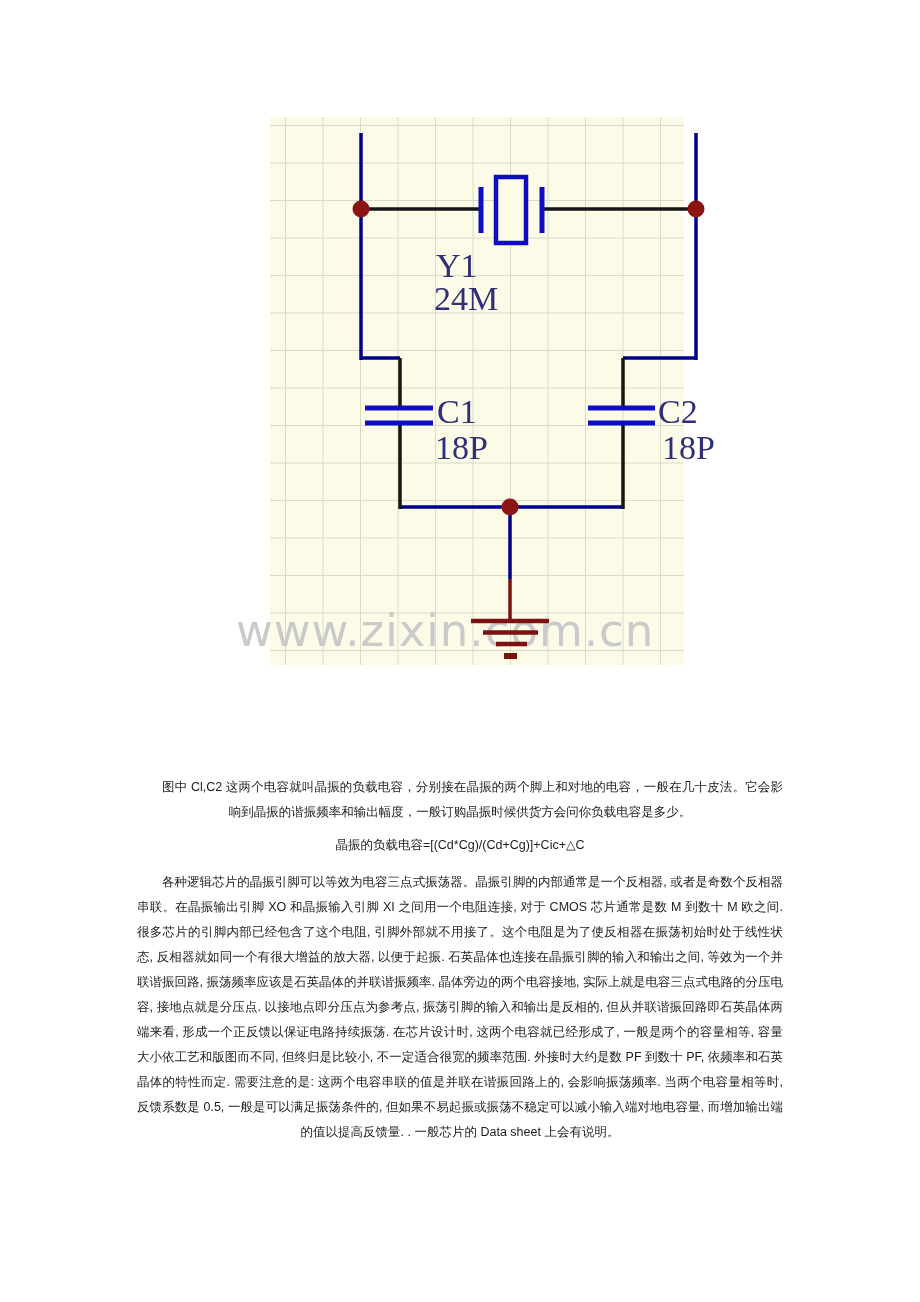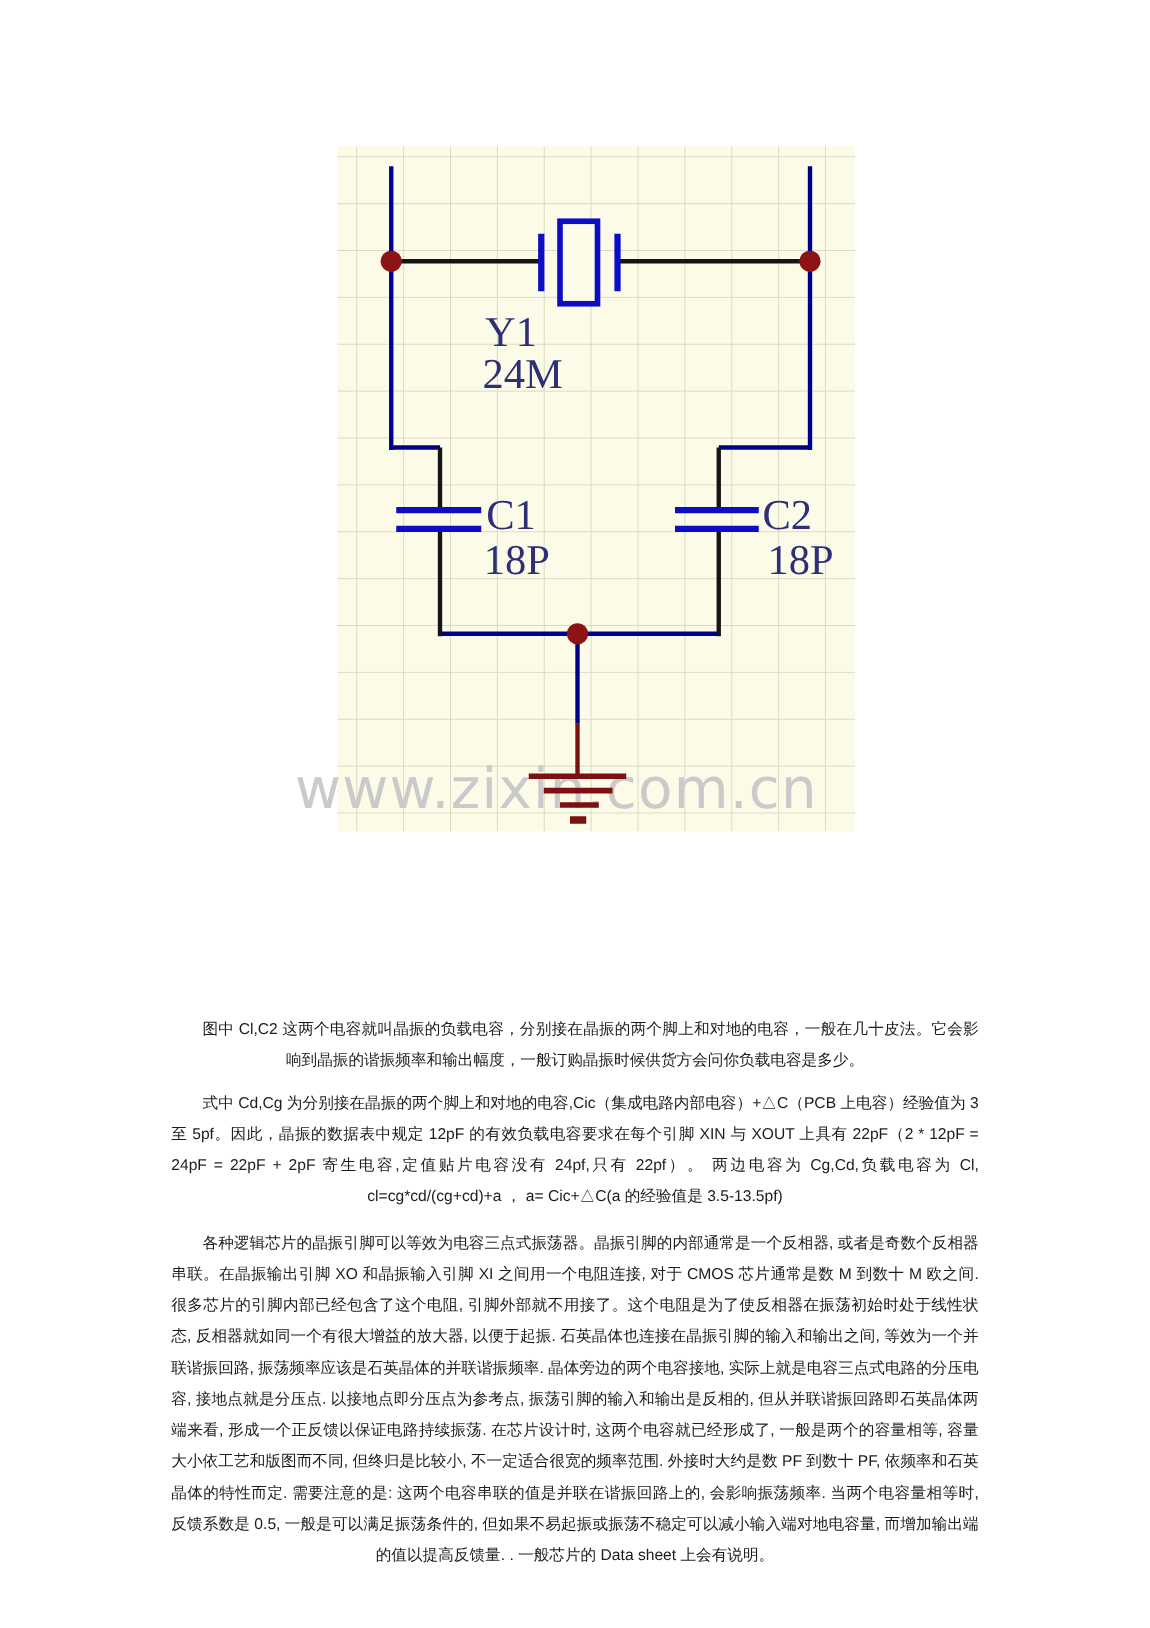--- a/index.html
+++ b/index.html
@@ -26,39 +26,39 @@
     z-index:2;
     font-family:"DejaVu Sans",sans-serif;
     font-size:45px;line-height:50px;
     letter-spacing:1px;
     color:#cacaca;
     white-space:nowrap;
   }
   .schem-art{
     position:absolute;left:270px;top:117px;width:414px;height:548px;
     z-index:3;
+    padding-left:48px;
   }
   .schem-art svg{display:block;}
   .w   {stroke:#00008c;stroke-width:3.5;fill:none;}
   .bw  {stroke:#151515;stroke-width:3.5;fill:none;}
   .comp{stroke:#0d0dc4;stroke-width:5;fill:none;}
   .crys{stroke:#0d0dc4;stroke-width:4.5;fill:#fcfbe8;}
   .gnd {stroke:#7c1111;stroke-width:4.5;fill:none;}
   .gndstem{stroke:#7c1111;stroke-width:3.5;fill:none;}
   .gnddash{stroke:#7c1111;stroke-width:6;fill:none;}
   .dot {fill:#8c1414;stroke:none;}
   .lbl {fill:#2f2f78;font-family:"Liberation Serif",serif;font-size:34px;}
   
   .doc{
     position:absolute;left:137px;top:775px;width:646px;
     color:#1c1c1c;
     font-size:12.5px;line-height:25px;
     text-align:justify;
     text-align-last:center;
-    margin-top:36px;
   }
   .doc p{margin:0;}
   .doc p.indent{text-indent:2em;}
   .doc p.centered{text-align:center;}
   .doc .m-formula{margin-top:8px;}
   .doc .m-p2{margin-top:9px;}
   .doc .m-p3{margin-top:11px;}
   .doc .m-p4{margin-top:12px;}
 </style>
 </head>
@@ -111,17 +111,17 @@
       <text class="lbl" x="116" y="193">24M</text>
       <text class="lbl" x="119" y="306">C1</text>
       <text class="lbl" x="117" y="342">18P</text>
       <text class="lbl" x="340" y="306">C2</text>
       <text class="lbl" x="344" y="342">18P</text>
     </svg>
   </div>
 
   <div class="doc">
     <p class="indent">图中 Cl,C2 这两个电容就叫晶振的负载电容，分别接在晶振的两个脚上和对地的电容，一般在几十皮法。它会影响到晶振的谐振频率和输出幅度，一般订购晶振时候供货方会问你负载电容是多少。</p>
-    <p class="indent m-p2">式中 Cd,Cg 为分别接在晶振的两个脚上和对地的电容,Cic（集成电路内部电容）+△C（PCB 上电容）经验值为 3 至 5pf。因此，晶振的数据表中规定 12pF 的有效负载电容要求在每个引脚 XIN 与 XOUT 上具有 22pF（2 * 12pF = 24pF = 22pF + 2pF 寄生电容,定值贴片电容没有 24pf,只有 22pf）。 两边电容为 Cg,Cd,负载电容为 Cl,  cl=cg*cd/(cg+cd)+a ， a= Cic+△C(a 的经验值是 3.5-13.5pf)</p>
+    <p class="centered m-formula">晶振的负载电容=[(Cd*Cg)/(Cd+Cg)]+Cic+△C</p>
     <p class="indent m-p4">各种逻辑芯片的晶振引脚可以等效为电容三点式振荡器。晶振引脚的内部通常是一个反相器, 或者是奇数个反相器串联。在晶振输出引脚 XO 和晶振输入引脚 XI 之间用一个电阻连接, 对于 CMOS 芯片通常是数 M 到数十 M 欧之间. 很多芯片的引脚内部已经包含了这个电阻, 引脚外部就不用接了。这个电阻是为了使反相器在振荡初始时处于线性状态, 反相器就如同一个有很大增益的放大器, 以便于起振. 石英晶体也连接在晶振引脚的输入和输出之间, 等效为一个并联谐振回路, 振荡频率应该是石英晶体的并联谐振频率. 晶体旁边的两个电容接地, 实际上就是电容三点式电路的分压电容, 接地点就是分压点. 以接地点即分压点为参考点, 振荡引脚的输入和输出是反相的, 但从并联谐振回路即石英晶体两端来看, 形成一个正反馈以保证电路持续振荡. 在芯片设计时, 这两个电容就已经形成了, 一般是两个的容量相等, 容量大小依工艺和版图而不同, 但终归是比较小, 不一定适合很宽的频率范围. 外接时大约是数 PF 到数十 PF, 依频率和石英晶体的特性而定. 需要注意的是: 这两个电容串联的值是并联在谐振回路上的, 会影响振荡频率. 当两个电容量相等时, 反馈系数是 0.5, 一般是可以满足振荡条件的, 但如果不易起振或振荡不稳定可以减小输入端对地电容量, 而增加输出端的值以提高反馈量. . 一般芯片的 Data sheet 上会有说明。</p>
   </div>
 
 </div>
 
 </body></html>

